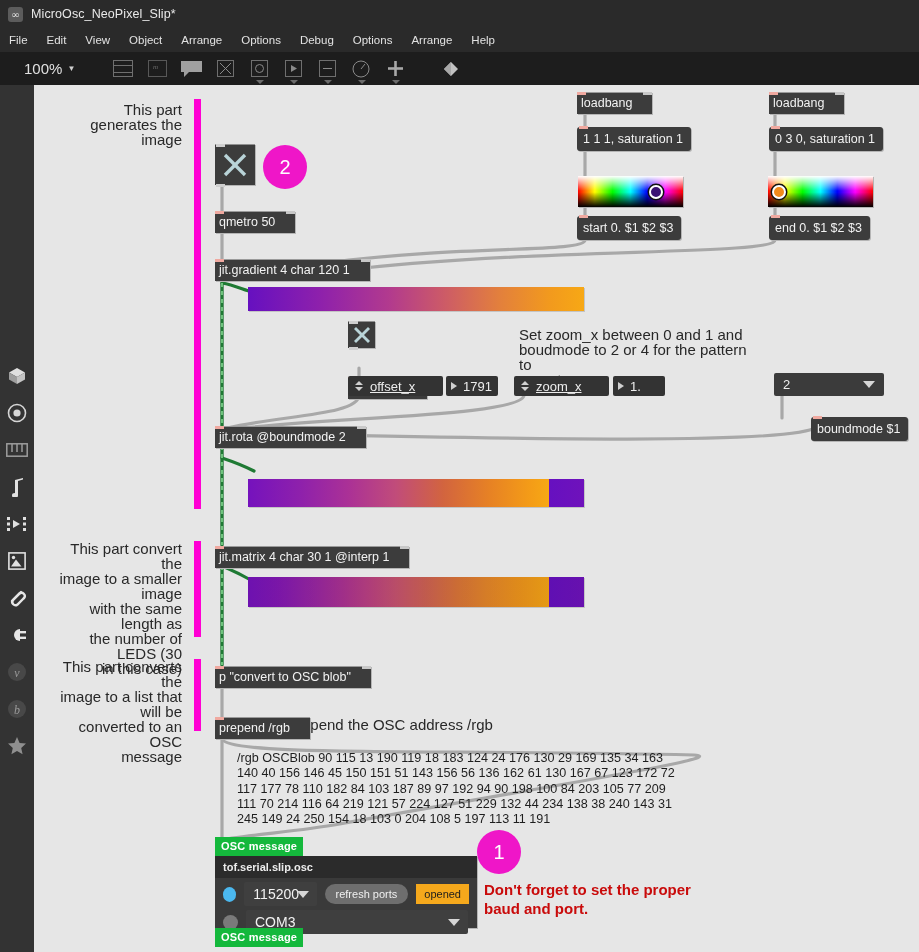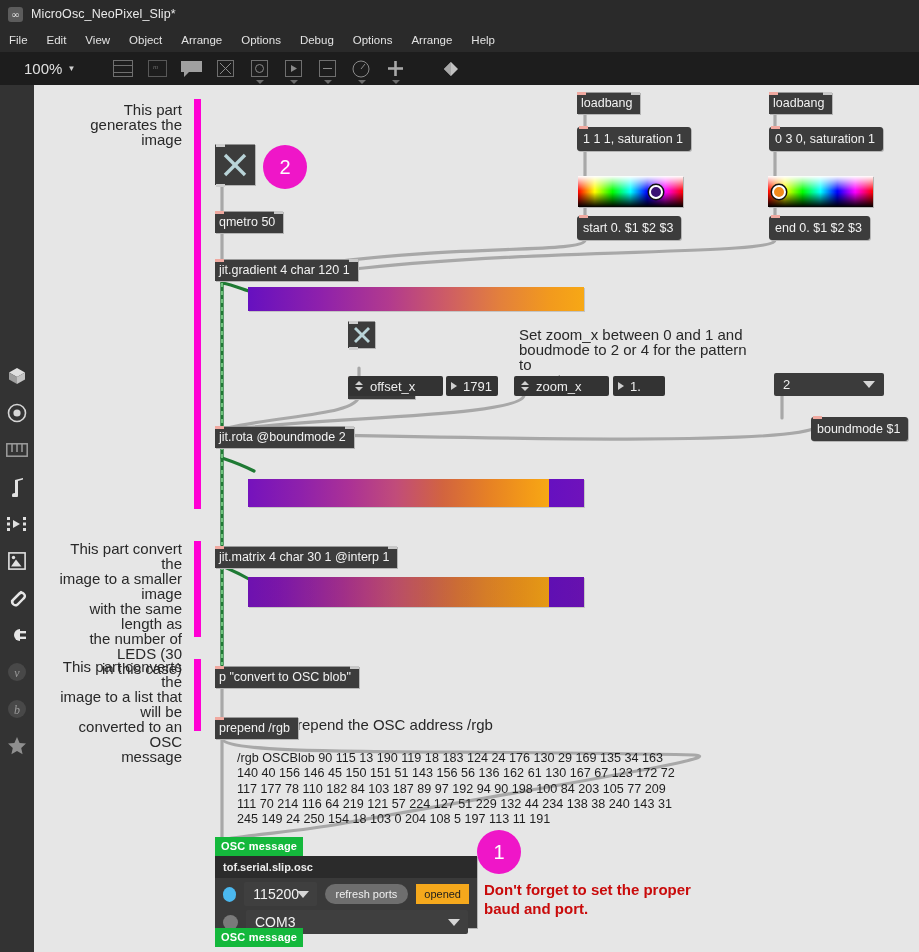--- a/index.html
+++ b/index.html
@@ -53,21 +53,21 @@
 
   
   .canvas {
     position: absolute; left: 34px; top: 85px; width: 885px; height: 867px;
     background: #e6e6e6; overflow: hidden;
   }
 
   
   .obj {
     position: absolute; background: #3c3c3c; color: #f2f2f2;
-    font-size: 12.5px; line-height: 1; padding: 4px 8px 4px 4px;
+    font-size: 12.5px; line-height: 1; padding: 4px 20px 4px 4px;
     white-space: nowrap; border-top: 1px solid #9a9a9a;
     box-shadow: 1px 1px 0 0 #b5b5b5;
   }
   .obj::before, .obj::after {
     content: ""; position: absolute; top: -1px; width: 9px; height: 3px; background: #f0a9a0;
   }
   .obj::before { left: 0; }
   .obj::after { right: 0; background: #c8c8c8; }
   .obj.noinR::after { display: none; }
 
@@ -96,21 +96,21 @@
   .numbox {
     position: absolute; background: #333333; color: #ededed; font-size: 13px;
     display: flex; align-items: center; border-radius: 2px;
   }
   .numbox .tri {
     width: 9px; margin-left: 6px; display:flex; flex-direction:column; gap:2px; align-items:center;
   }
   .numbox .tri i { display:block; width:0; height:0; border-left:4px solid transparent; border-right:4px solid transparent; }
   .numbox .tri i.up { border-bottom: 4px solid #d0d0d0; }
   .numbox .tri i.dn { border-top: 4px solid #d0d0d0; }
-  .numbox .lbl { margin-left: 7px; }
+  .numbox .lbl { margin-left: 7px; text-decoration: underline; }
 
   .flonum {
     position: absolute; background: #333333; color: #ededed; font-size: 13px;
     display: flex; align-items: center; border-radius: 2px; padding-left: 5px;
   }
   .flonum .arrow { width:0;height:0;border-top:4.5px solid transparent;border-bottom:4.5px solid transparent;border-left:6px solid #d0d0d0; margin-right:6px;}
 
   .umenu {
     position: absolute; background: #3b3b3b; color: #ededed; font-size: 13px;
     display:flex; align-items:center; border-radius:2px; padding-left:9px;

